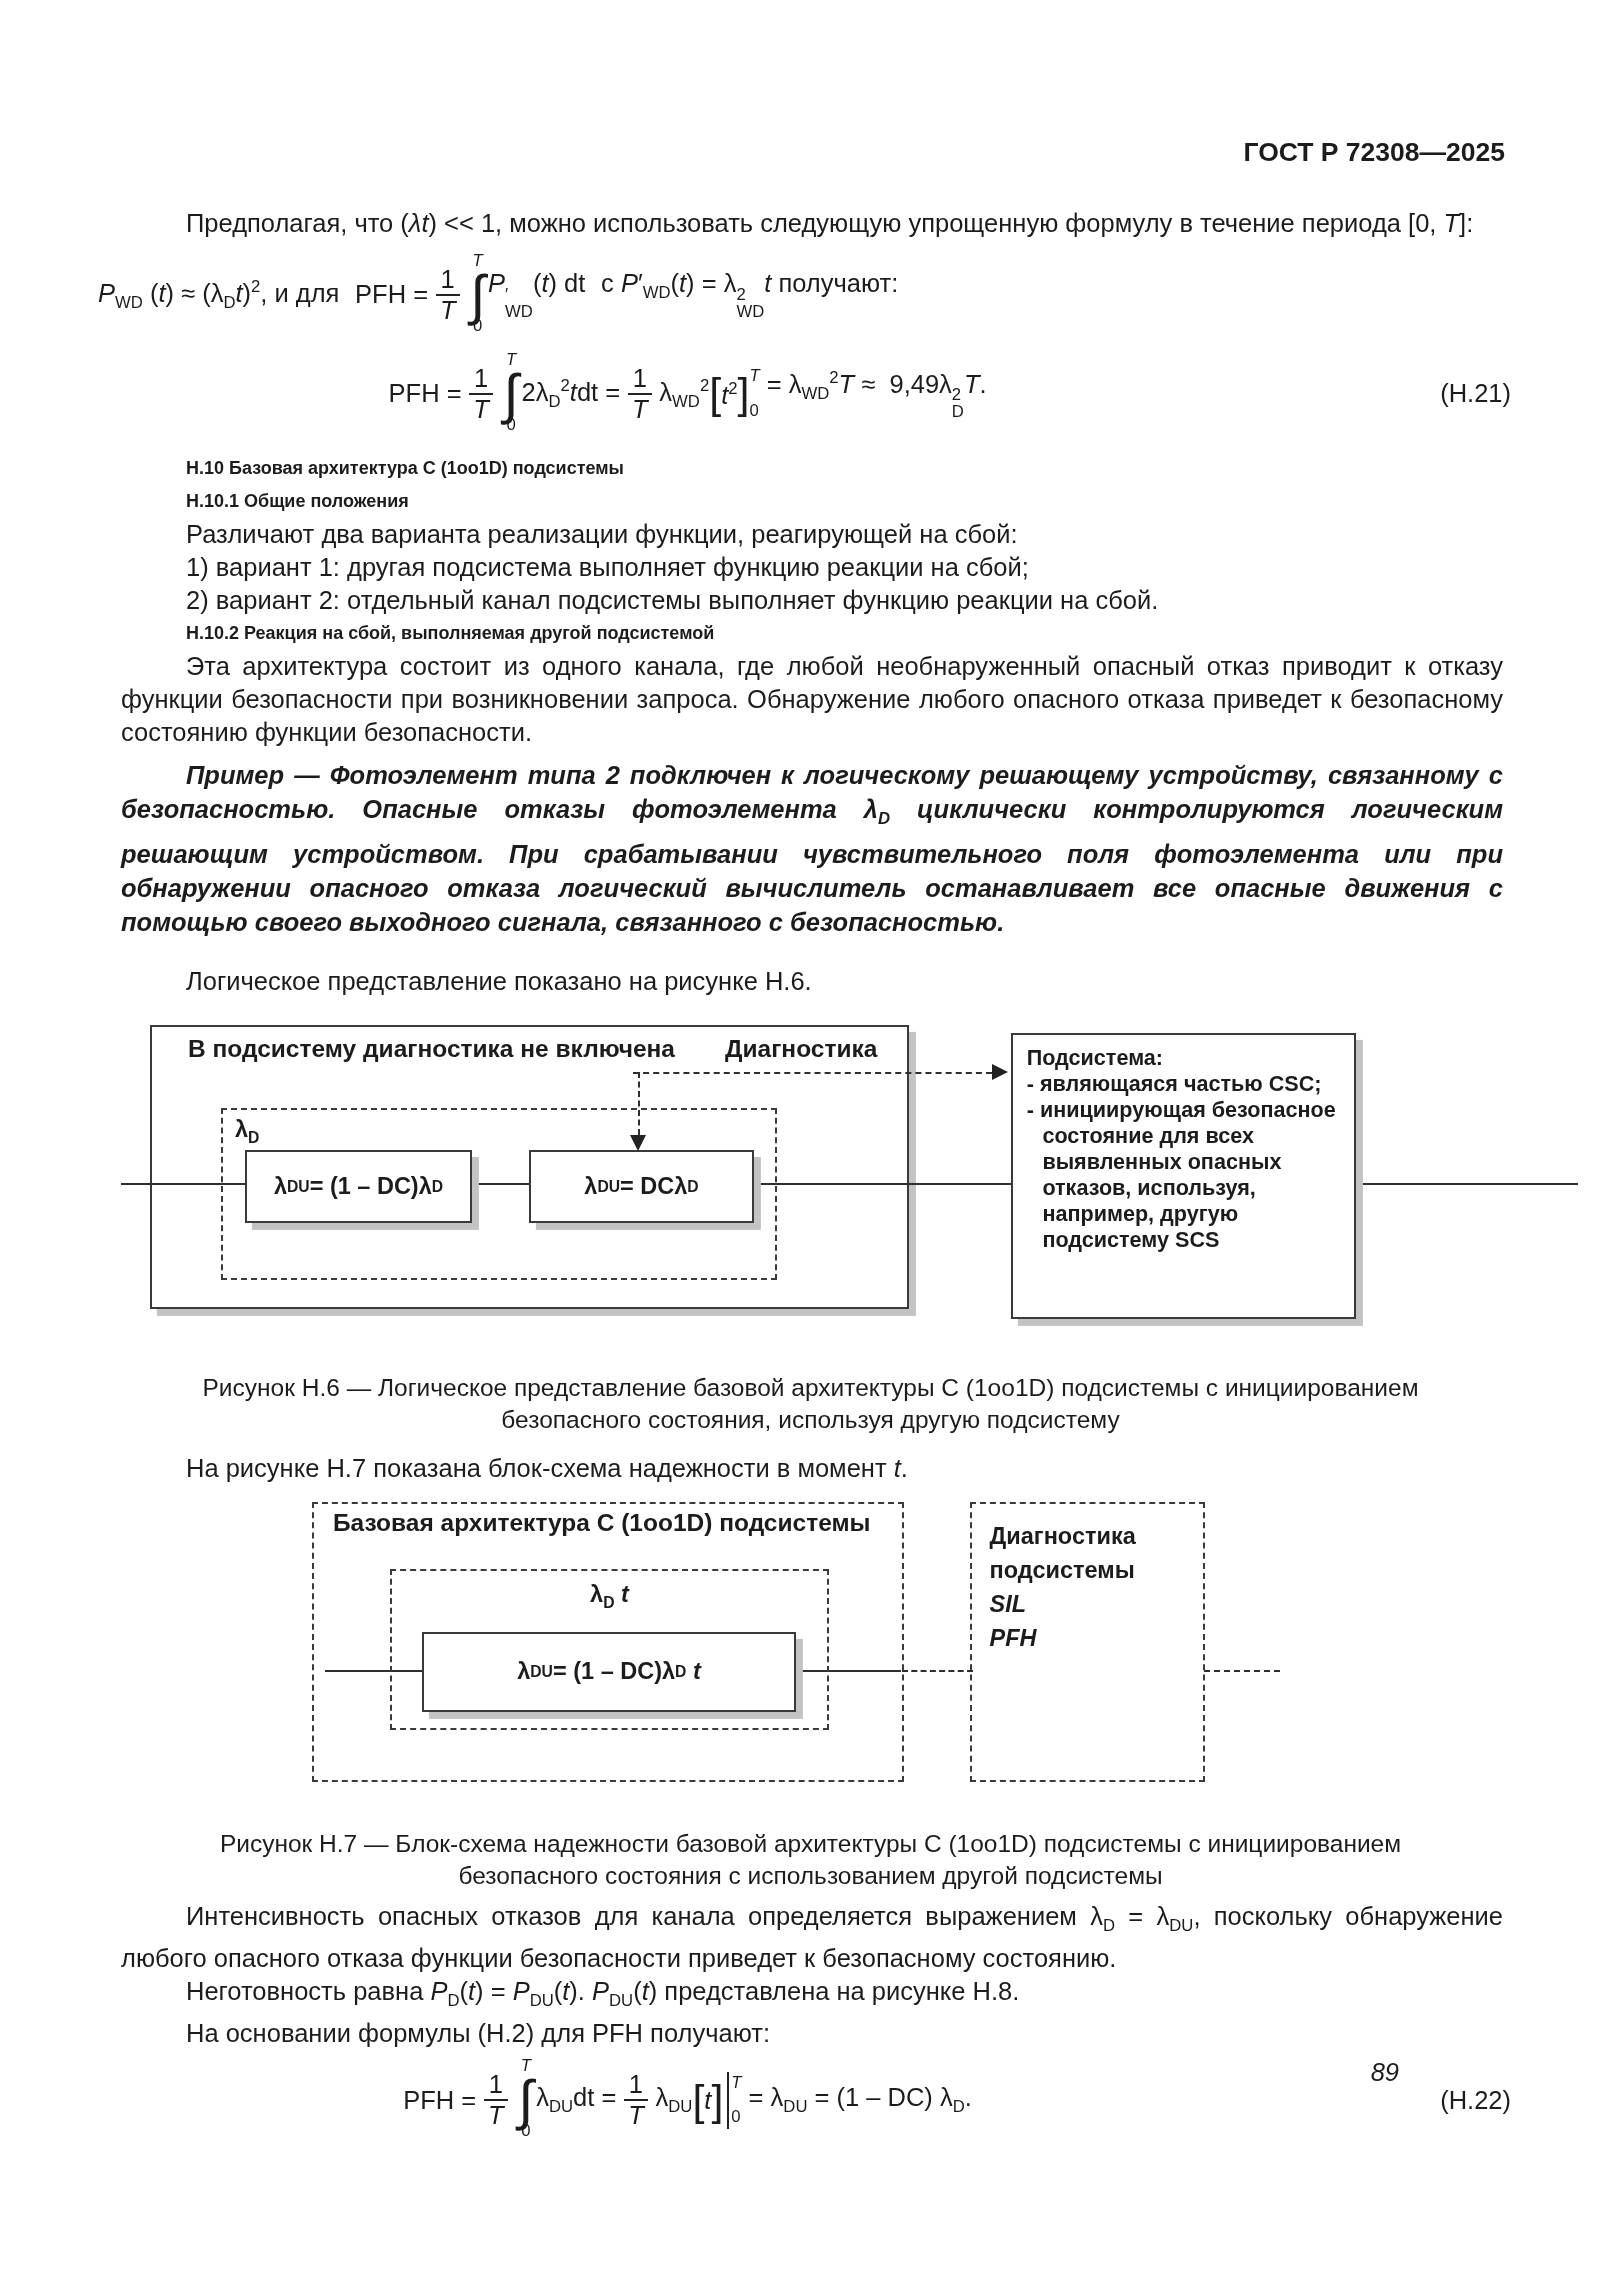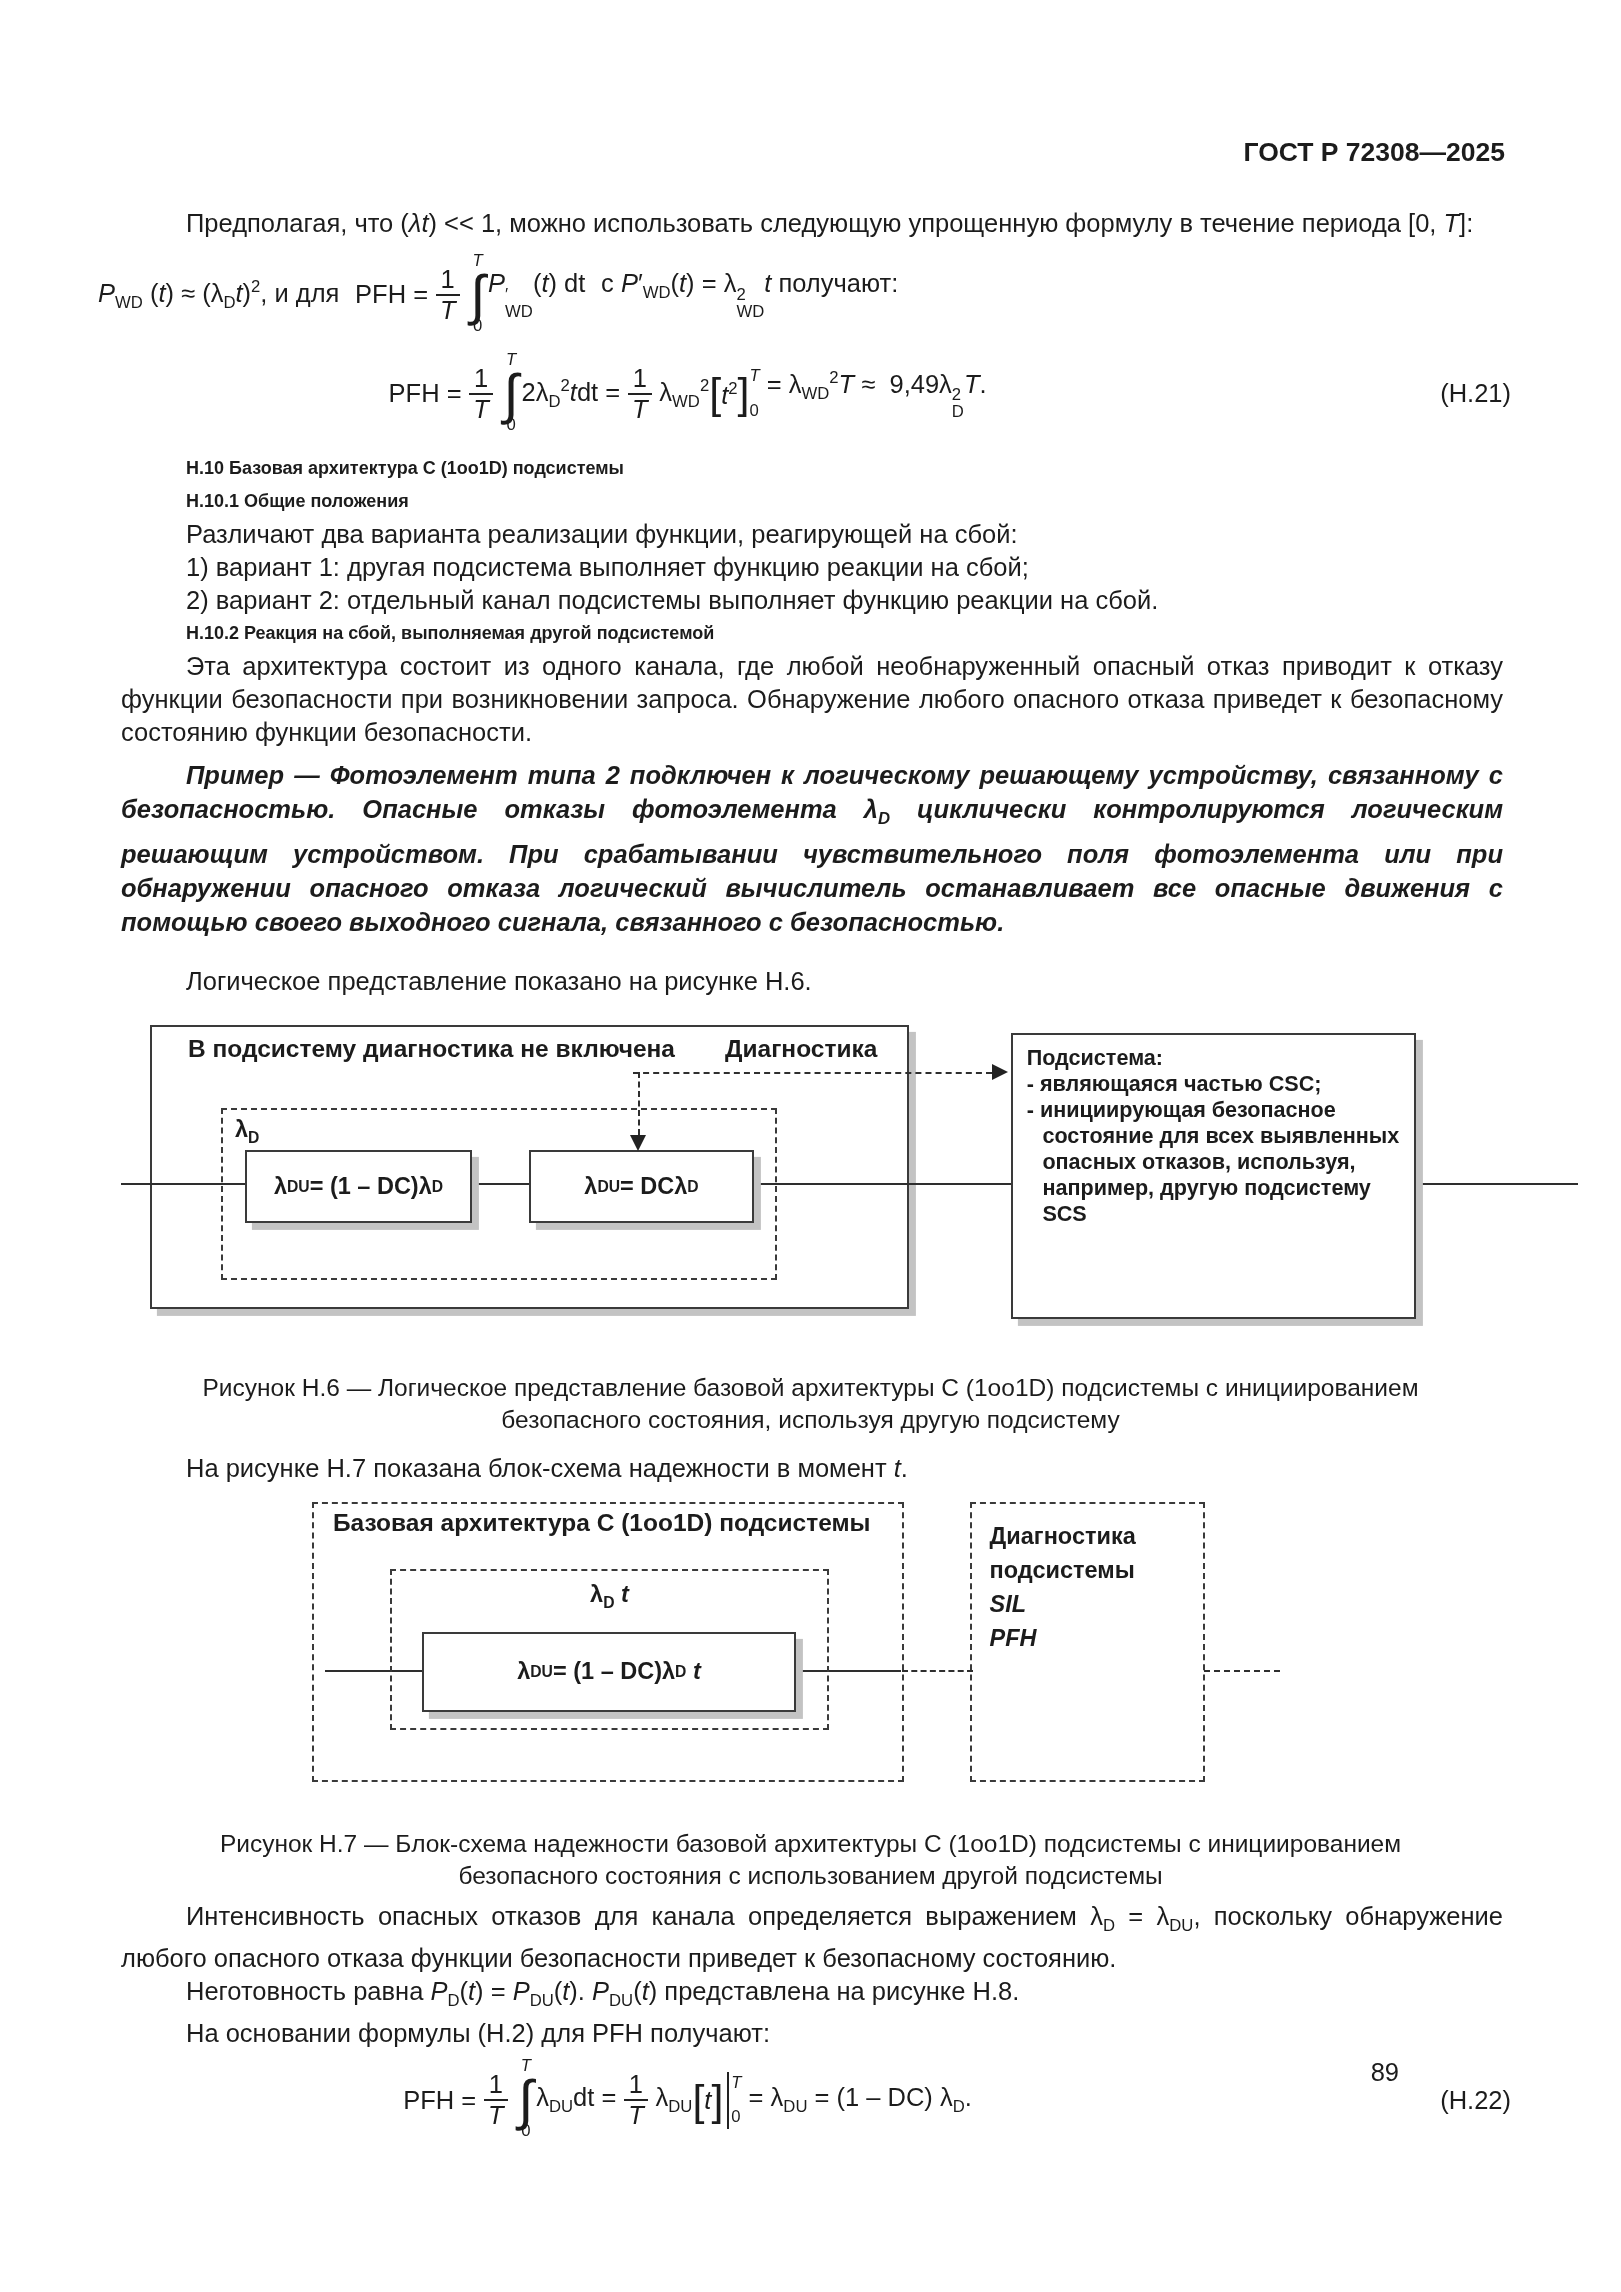--- a/index.html
+++ b/index.html
@@ -40,28 +40,28 @@
   .dline{position:absolute;border-top:2px dashed #2e2e2e;z-index:5;}
   .vdline{position:absolute;border-left:2px dashed #2e2e2e;z-index:5;}
   .arr-r{position:absolute;width:0;height:0;border-top:8.8px solid transparent;border-bottom:8.8px solid transparent;border-left:16.7px solid #222;z-index:6;}
   .arr-d{position:absolute;width:0;height:0;border-left:8.8px solid transparent;border-right:8.8px solid transparent;border-top:16.7px solid #222;z-index:6;}
   .solidbox{position:absolute;background:#fff;border:2px solid #3a3a3a;box-shadow:6.9px 6.9px 0 #c3c3c3;}
   .dashbox{position:absolute;border:2px dashed #3a3a3a;z-index:3;}
   .ddbox{position:absolute;border:2px dashed #3a3a3a;z-index:1;}
   .figlabel{position:absolute;font-weight:bold;font-size:24.5px;z-index:4;white-space:nowrap;}
   .boxformula{display:flex;align-items:center;justify-content:center;font-weight:bold;font-size:23.5px;z-index:4;}
   .boxformula sub{font-size:15.7px;}
-  .rb6{left:1011px;top:17.6px;width:405px;height:286px;padding:9.8px 13.7px;font-weight:bold;
+  .rb6{left:1011px;top:17.6px;width:345px;height:286px;padding:9.8px 13.7px;font-weight:bold;
        font-size:21.6px;line-height:26px;z-index:4;}
   .rb6 .itm{padding-left:15.7px;text-indent:-15.7px;}
   .rb7{left:970px;top:6.9px;width:235px;height:280px;padding:15.7px 17.6px;font-weight:bold;
        font-size:23.5px;line-height:34px;}
   .caption{text-align:center;font-size:24.5px;line-height:32px;margin:29px 127px 0;}
   .cap2{margin-top:27.4px;}
-  .page-number{position:absolute;top:2058px;right:222px;font-size:25.5px;}
+  .page-number{position:absolute;top:2058px;right:222px;font-size:25.5px;font-style:italic;}
 </style>
 </head>
 <body>
 
 <div class="page">
 
   <div class="doc-header">
     <span>ГОСТ Р 72308—2025</span>
   </div>
 

